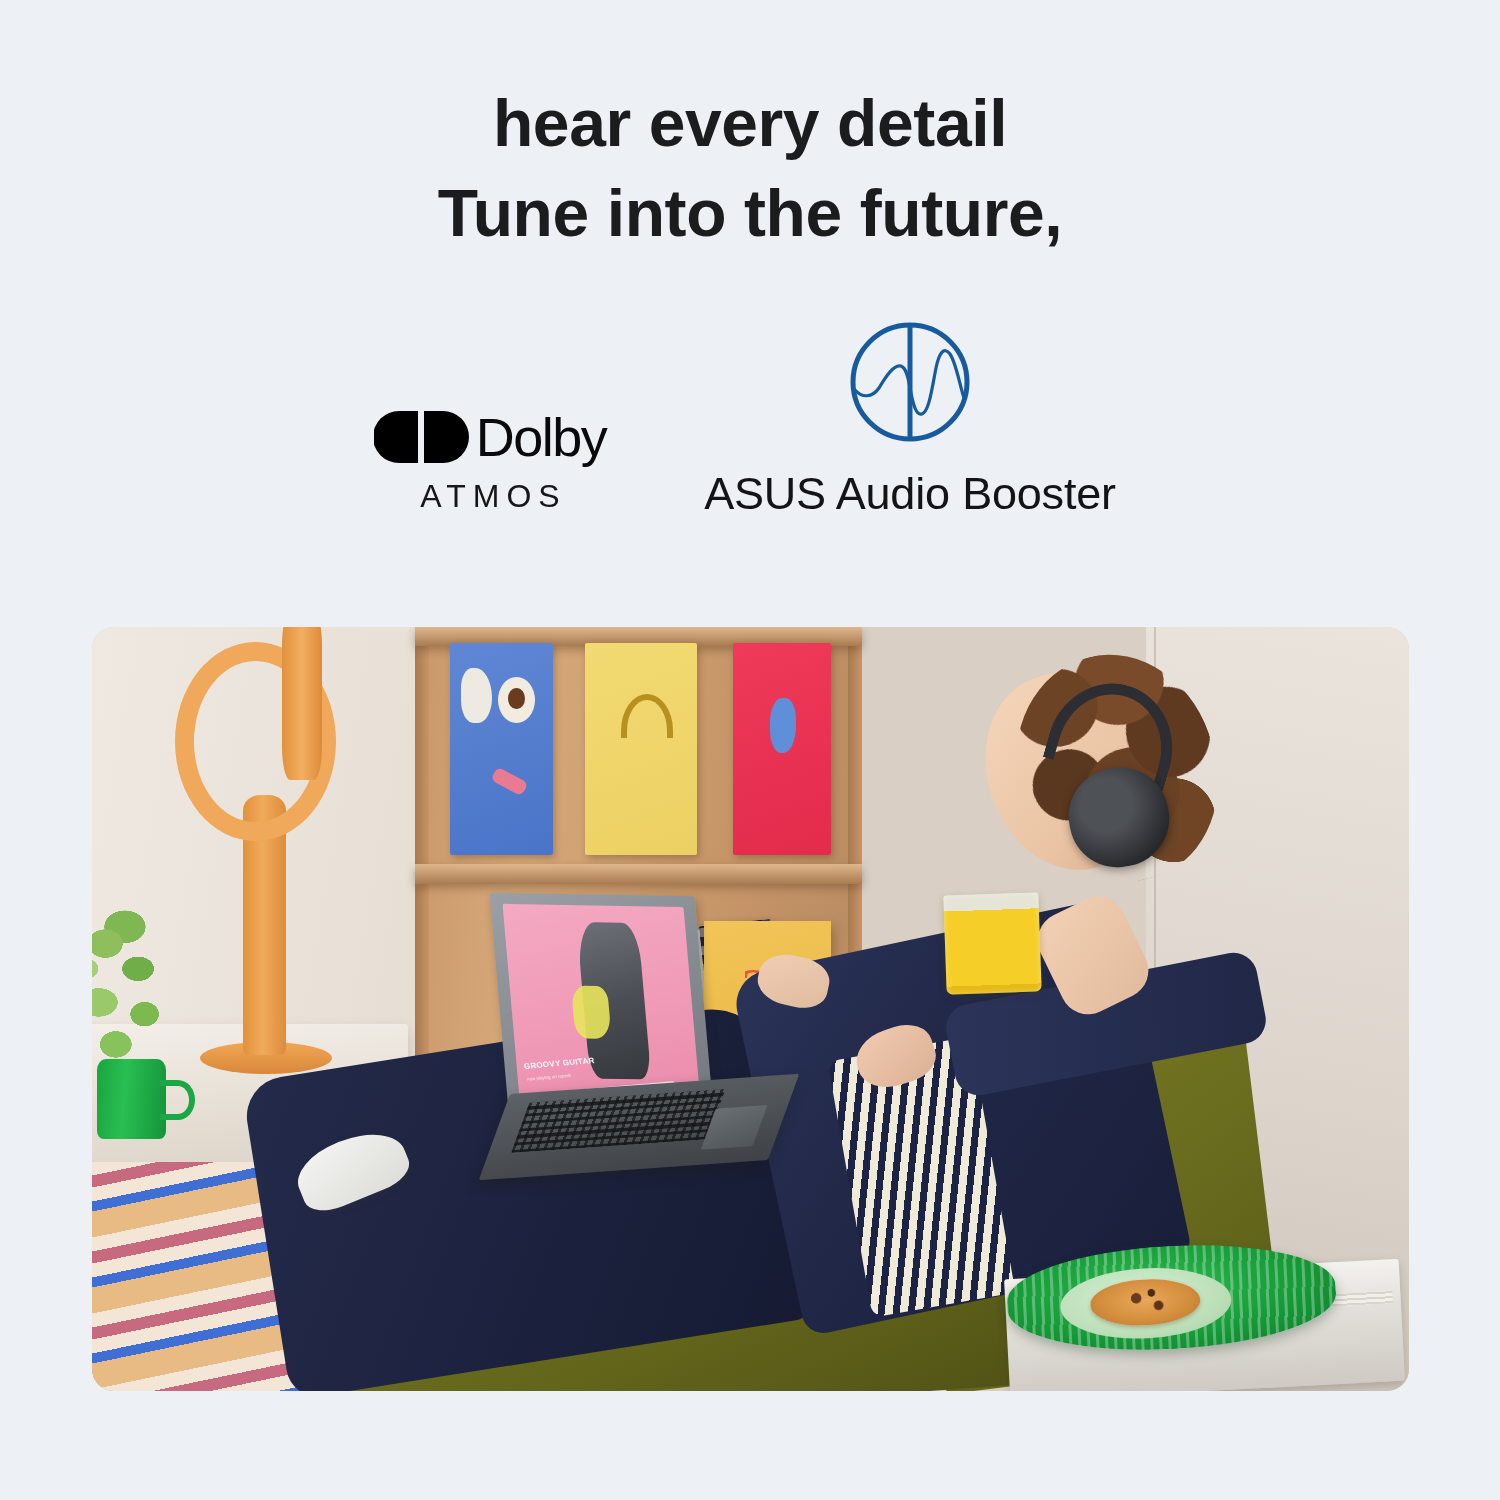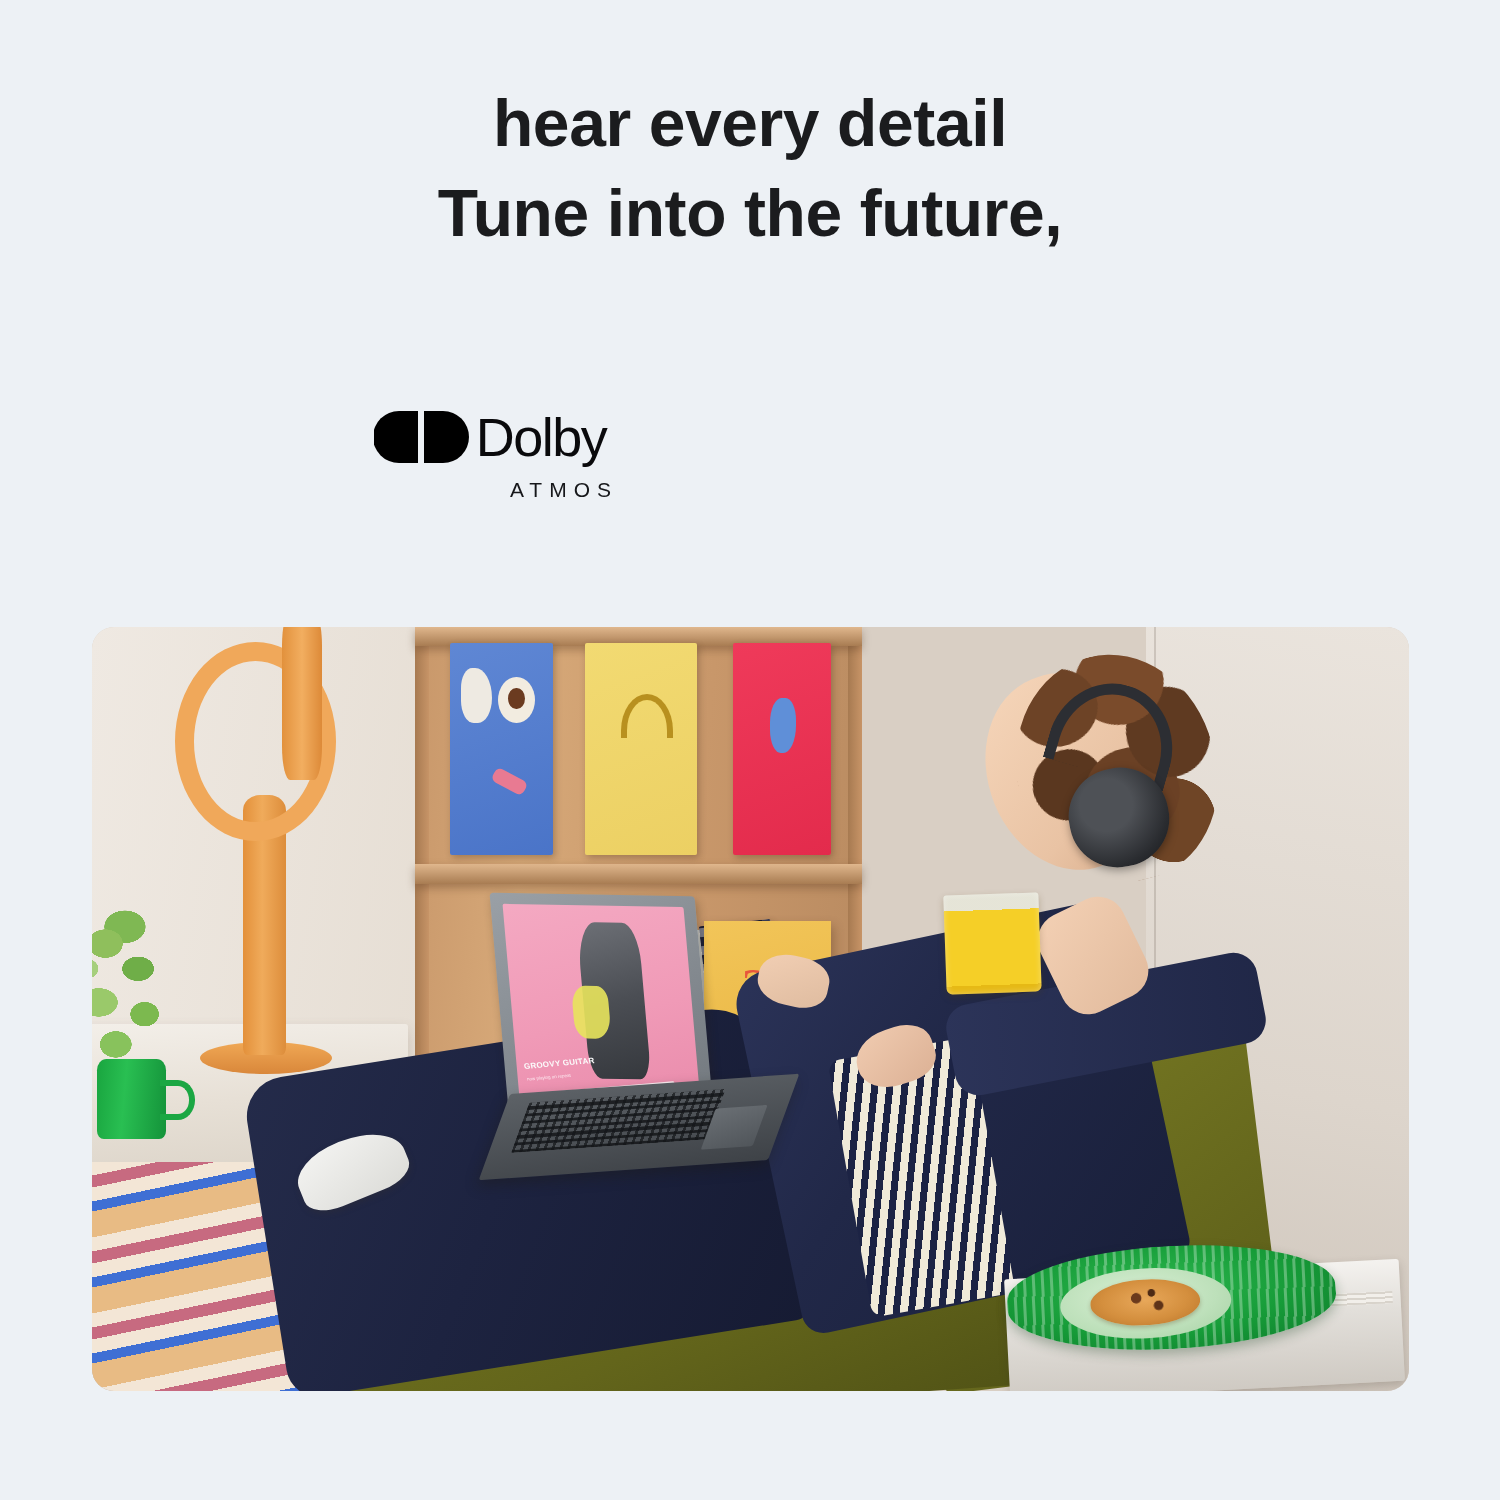--- a/index.html
+++ b/index.html
@@ -38,21 +38,21 @@
     width: 1500px;
     height: 230px;
   }
 
   
   .dolby-block {
     position: absolute;
     left: 362px;
     top: 88px;
     width: 256px;
-    text-align: right;
+    text-align: center;
   }
   .dolby-mark {
     display: flex;
     align-items: center;
     justify-content: center;
     gap: 0px;
     height: 62px;
   }
   .dolby-dd {
     display: block;
@@ -62,21 +62,21 @@
   .dolby-word {
     font-size: 54px;
     font-weight: 500;
     color: #0a0a0c;
     letter-spacing: -1.5px;
     line-height: 56px;
     margin-left: 4px;
   }
   .dolby-atmos {
     margin-top: 10px;
-    font-size: 21px;
+    font-size: 32px;
     font-weight: 300;
     color: #16171a;
     letter-spacing: 7px;
     padding-left: 7px;
   }
 
   
   .asus-block {
     position: absolute;
     left: 660px;
@@ -484,20 +484,30 @@
     <div class="dolby-mark">
       <svg class="dolby-dd" viewBox="0 0 98 56">
         <path d="M44 2 L25 2 A26 26 0 0 0 25 54 L44 54 Z" fill="#000"></path>
         <path d="M50 2 L50 54 L69 54 A26 26 0 0 0 69 2 Z" fill="#000"></path>
       </svg>
       <span class="dolby-word">Dolby</span>
     </div>
     <div class="dolby-atmos">ATMOS</div>
   </div>
 
+  <div class="asus-block">
+    <svg class="asus-icon" viewBox="0 0 128 128">
+      <circle cx="64" cy="64" r="57" fill="none" stroke="#185a9e" stroke-width="5"></circle>
+      <line x1="64" y1="7" x2="64" y2="121" stroke="#185a9e" stroke-width="5"></line>
+      <path d="M9 72 C16 80 26 80 33 70 C40 58 48 46 55 48 C60 50 62 58 64 70
+               C67 86 70 98 76 96 C83 94 86 70 90 50 C93 35 98 28 104 36
+               C110 45 113 64 118 80" fill="none" stroke="#185a9e" stroke-width="3.2" stroke-linecap="round"></path>
+    </svg>
+    <div class="asus-label">ASUS Audio Booster</div>
+  </div>
 
 </div>
 
 <div class="photo">
   <div class="photo-inner">
 
     <div class="wall-left"></div>
     <div class="wall-right"></div>
     <div class="wall-corner"></div>
     <div class="floor"></div>

